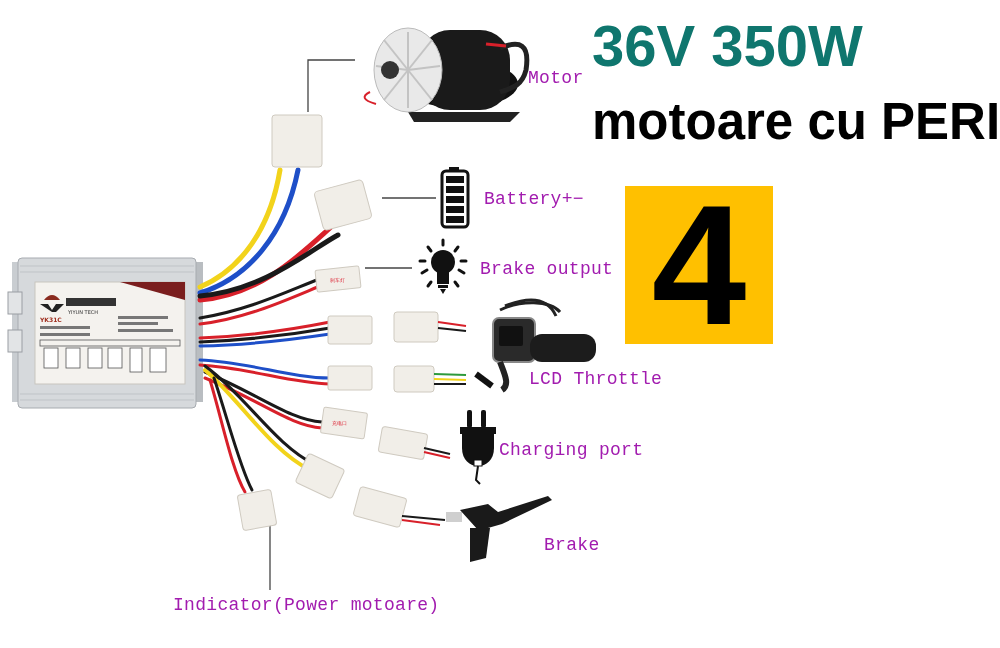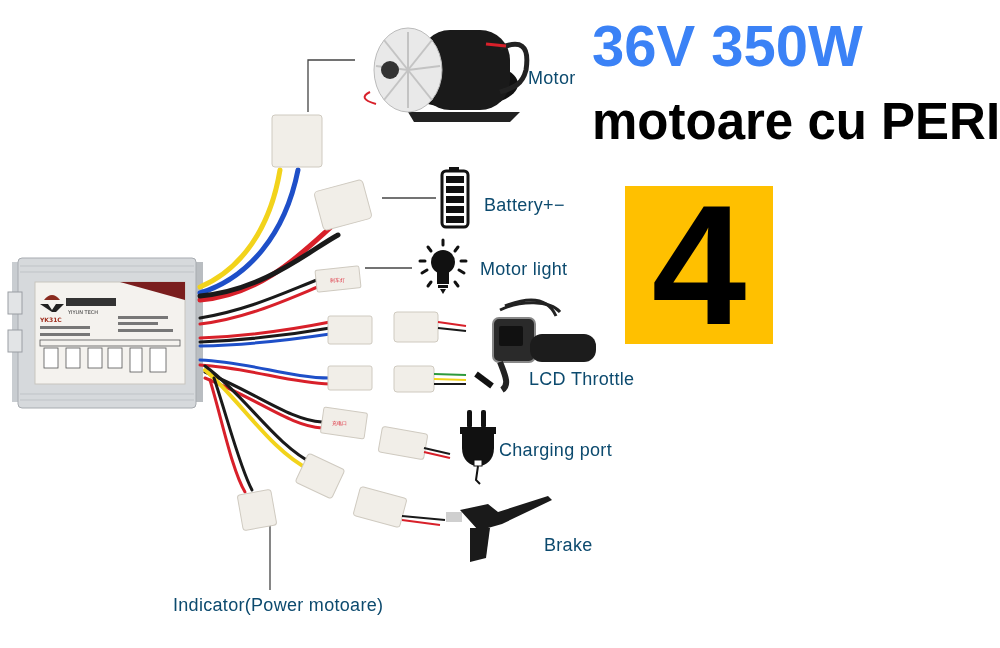--- a/index.html
+++ b/index.html
@@ -1,22 +1,22 @@
 <!DOCTYPE html>
 <html><head>
 <meta charset="utf-8">
 <style>
   html,body{margin:0;padding:0;background:#ffffff;}
   body{width:1000px;height:648px;position:relative;overflow:hidden;font-family:"DejaVu Sans",sans-serif;}
   .abs{position:absolute;}
-  .title1{left:592px;top:14px;font-family:"Liberation Sans",sans-serif;font-weight:bold;font-size:58px;line-height:64px;color:#3b82f6;letter-spacing:0px;white-space:nowrap;}
+  .title1{left:592px;top:14px;font-family:"Liberation Sans",sans-serif;font-weight:bold;font-size:58px;line-height:64px;color:#0f766e;letter-spacing:0px;white-space:nowrap;}
   .title2{left:592px;top:92px;font-family:"Liberation Sans",sans-serif;font-weight:bold;font-size:51px;line-height:60px;color:#000;white-space:nowrap;}
   .badge{left:625px;top:186px;width:148px;height:158px;background:#FFC000;display:flex;align-items:center;justify-content:center;}
   .badge span{font-family:"Liberation Sans",sans-serif;font-weight:bold;font-size:170px;line-height:150px;color:#000;}
-  .lbl{font-family:Liberation Sans, sans-serif;font-size:18px;color:#0c4a6e;white-space:nowrap;letter-spacing:0.3px;}
+  .lbl{font-family:Liberation Mono, monospace;font-size:18px;color:#a21caf;white-space:nowrap;letter-spacing:0.3px;}
   svg{position:absolute;left:0;top:0;}
 </style>
 </head>
 <body>
 
 <div class="abs title1">36V 350W</div>
 <div class="abs title2">motoare cu PERII</div>
 <div class="abs badge">
   <span>4</span>
 </div>
@@ -198,18 +198,18 @@
   </g>
 
   <g fill="#1a1a1a">
     <rect x="446" y="512" width="16" height="10" fill="#cfcfcf"></rect>
     <path d="M460,510 L488,504 L498,512 L548,496 L552,500 L502,524 L488,528 L478,530 Z"></path>
     <path d="M470,528 L490,528 L486,558 L470,562 Z"></path>
   </g>
 </svg>
 
 <div class="abs lbl" style="left:528px;top:68px;">Motor</div>
-<div class="abs lbl" style="left:484px;top:195px;">Battery+−</div>
-<div class="abs lbl" style="left:480px;top:259px;">Motor light</div>
+<div class="abs lbl" style="left:484px;top:189px;">Battery+−</div>
+<div class="abs lbl" style="left:480px;top:259px;">Brake output</div>
 <div class="abs lbl" style="left:529px;top:369px;">LCD Throttle</div>
 <div class="abs lbl" style="left:499px;top:440px;">Charging port</div>
 <div class="abs lbl" style="left:516px;top:535px;margin-left:28px;">Brake</div>
 <div class="abs lbl" style="left:173px;top:595px;">Indicator(Power motoare)</div>
 
 </body></html>

